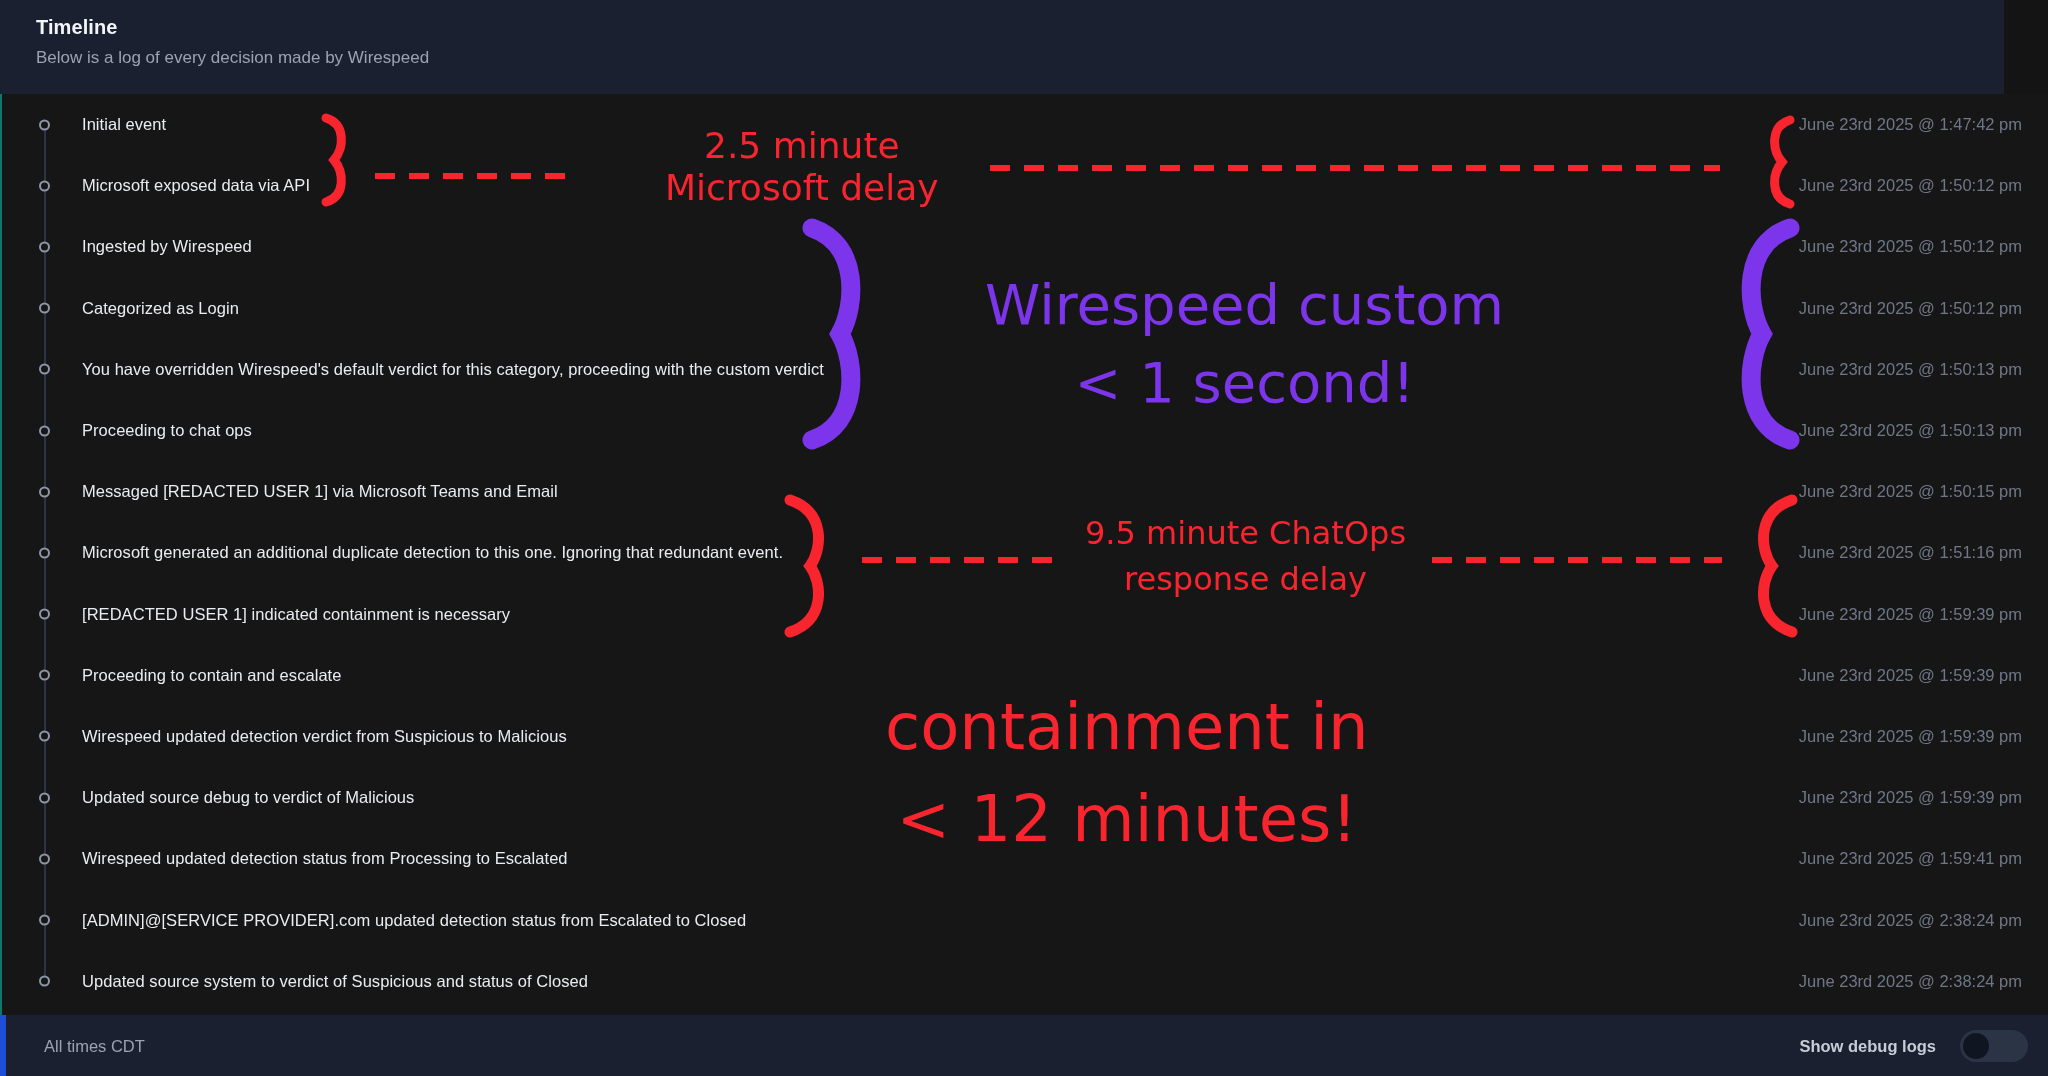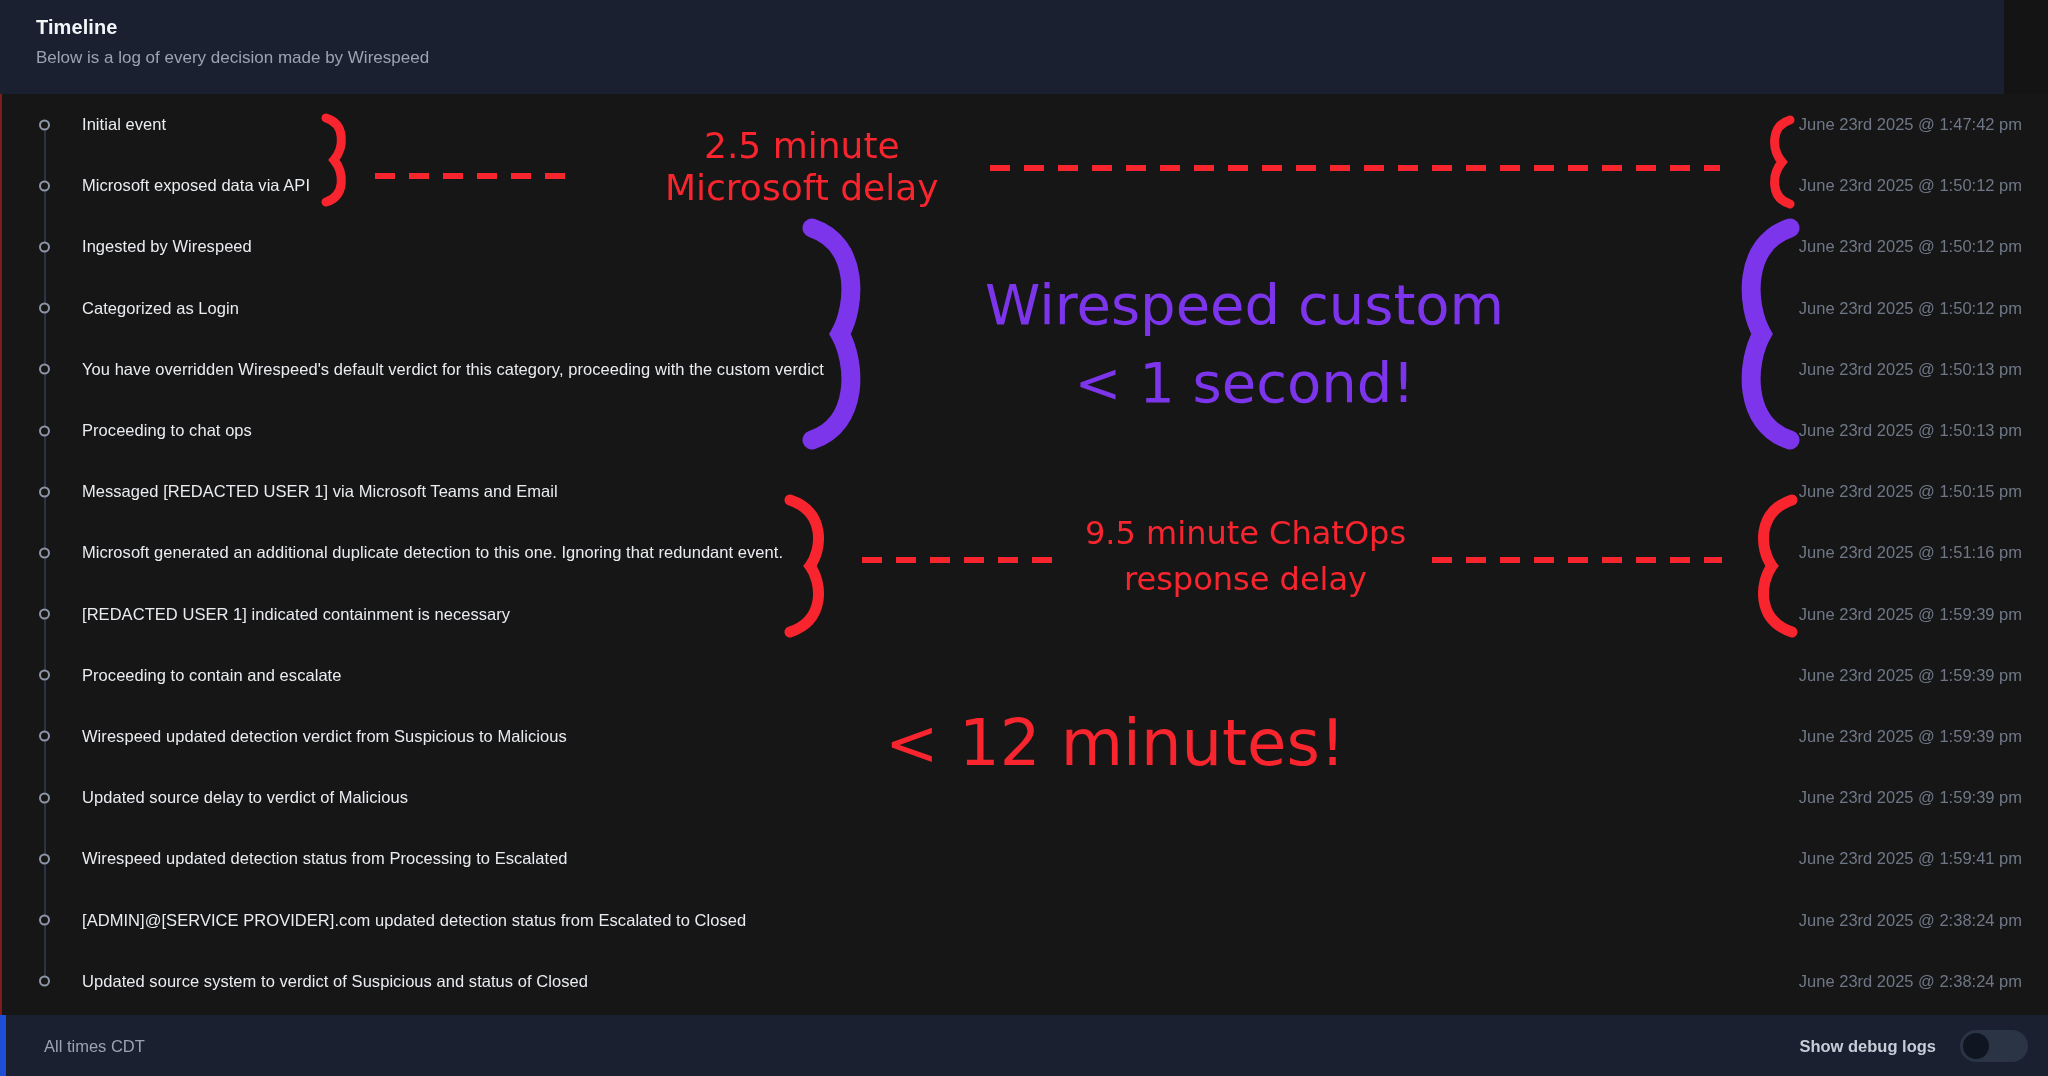--- a/index.html
+++ b/index.html
@@ -25,21 +25,21 @@
   }
   .header .subtitle{
     color:#9aa3b2;font-size:17px;line-height:24px;margin-top:6px;
   }
 
   
   .timeline-wrap{
     position:absolute;left:0;top:94px;width:2048px;height:921px;
     background:#161616;
     box-sizing:border-box;
-    border-left:2px solid #7f1d1d;
+    border-left:2px solid #0f766e;
   }
   .rows{position:absolute;left:0;top:0;width:2048px;}
   .row{
     position:relative;height:61.2px;
     display:flex;align-items:center;
   }
   .marker{
     position:absolute;left:37px;top:50%;transform:translateY(-50%);
     width:11px;height:11px;border-radius:50%;
     border:2px solid #8d96a8;box-sizing:border-box;background:#161616;
@@ -173,21 +173,21 @@
         </div>
         <div class="row">
           <div class="connector"></div>
           <div class="marker"></div>
           <div class="evt">Wirespeed updated detection verdict from Suspicious to Malicious</div>
           <div class="ts">June 23rd 2025 @ 1:59:39 pm</div>
         </div>
         <div class="row">
           <div class="connector"></div>
           <div class="marker"></div>
-          <div class="evt">Updated source delay to verdict of Malicious</div>
+          <div class="evt">Updated source debug to verdict of Malicious</div>
           <div class="ts">June 23rd 2025 @ 1:59:39 pm</div>
         </div>
         <div class="row">
           <div class="connector"></div>
           <div class="marker"></div>
           <div class="evt">Wirespeed updated detection status from Processing to Escalated</div>
           <div class="ts">June 23rd 2025 @ 1:59:41 pm</div>
         </div>
         <div class="row">
           <div class="connector"></div>
@@ -245,17 +245,18 @@
       <div style="text-align:center;">Wirespeed custom</div>
       <div style="text-align:center;margin-top:12px;">&lt; 1 second!</div>
     </div>
 
     <div class="hand red" style="left:1085px;top:515px;font-size:32px;">
       <div style="text-align:center;">9.5 minute ChatOps</div>
       <div style="text-align:center;margin-top:8px;"><span class="u">response</span><span> delay</span></div>
     </div>
 
     <div class="hand red" style="left:885px;top:690px;font-size:64px;">
+      <div style="text-align:center;">containment in</div>
       <div style="text-align:center;margin-top:16px;">&lt; 12 minutes!</div>
     </div>
 
   </div>
 </div>
 
 </body></html>

